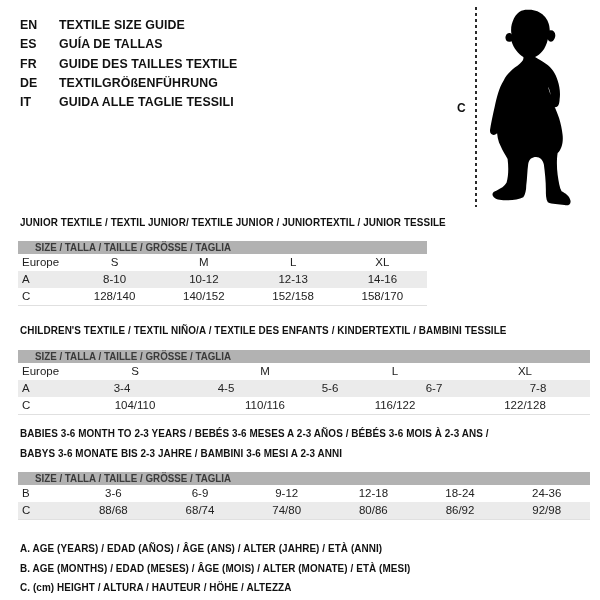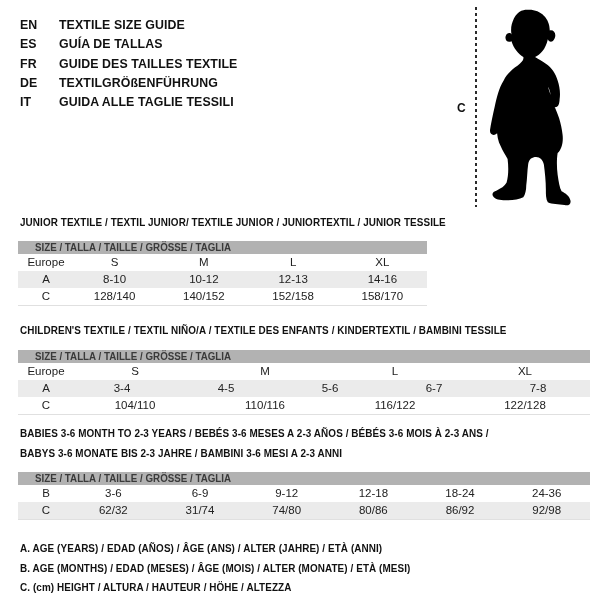--- a/index.html
+++ b/index.html
@@ -20,21 +20,21 @@
   .figure svg{position:absolute;left:29px;top:0;width:120px;height:208px;}
   
   .tbl-title{position:absolute;left:20px;font-size:11px;font-weight:700;color:#111;
     white-space:nowrap;transform:scaleX(0.9);transform-origin:left top;letter-spacing:.1px;}
   .tbl{position:absolute;left:18px;border-bottom:1px solid #e0e0e0;}
   .band{height:13px;line-height:13px;background:#b2b2b2;color:#3a3a3a;
     font-size:10.5px;font-weight:700;padding-left:17px;white-space:nowrap;}
   .band span{display:inline-block;transform:scaleX(0.93);transform-origin:left center;}
   .trow{display:flex;height:17px;line-height:17px;font-size:11.5px;color:#222;}
   .trow.shade{background:#ebebeb;}
-  .rlabel{flex:0 0 48px;padding-left:4px;text-align:center;}
+  .rlabel{flex:0 0 48px;padding-left:4px;}
   .cell{flex:1;text-align:center;}
   #tbl-junior{top:241px;width:409px;}
   #title-junior{top:216px;}
   #tbl-children{top:350px;width:572px;}
   #title-children{top:324px;}
   #tbl-babies{top:472px;width:572px;}
   #title-babies-1{top:427px;}
   #title-babies-2{top:447px;}
   
   .notes{position:absolute;left:20px;top:539px;}
@@ -153,22 +153,22 @@
     <span class="rlabel">B</span>
     <span class="cell">3-6</span>
     <span class="cell">6-9</span>
     <span class="cell">9-12</span>
     <span class="cell">12-18</span>
     <span class="cell">18-24</span>
     <span class="cell">24-36</span>
   </div>
   <div class="trow shade">
     <span class="rlabel">C</span>
-    <span class="cell">62/32</span>
-    <span class="cell">31/74</span>
+    <span class="cell">88/68</span>
+    <span class="cell">68/74</span>
     <span class="cell">74/80</span>
     <span class="cell">80/86</span>
     <span class="cell">86/92</span>
     <span class="cell">92/98</span>
   </div>
 </div>
 
 <div class="notes">
   <div class="note-line">A. AGE (YEARS) / EDAD (AÑOS) / ÂGE (ANS) / ALTER (JAHRE) / ETÀ (ANNI)</div>
   <div class="note-line">B. AGE (MONTHS) / EDAD (MESES) / ÂGE (MOIS) / ALTER (MONATE) / ETÀ (MESI)</div>

